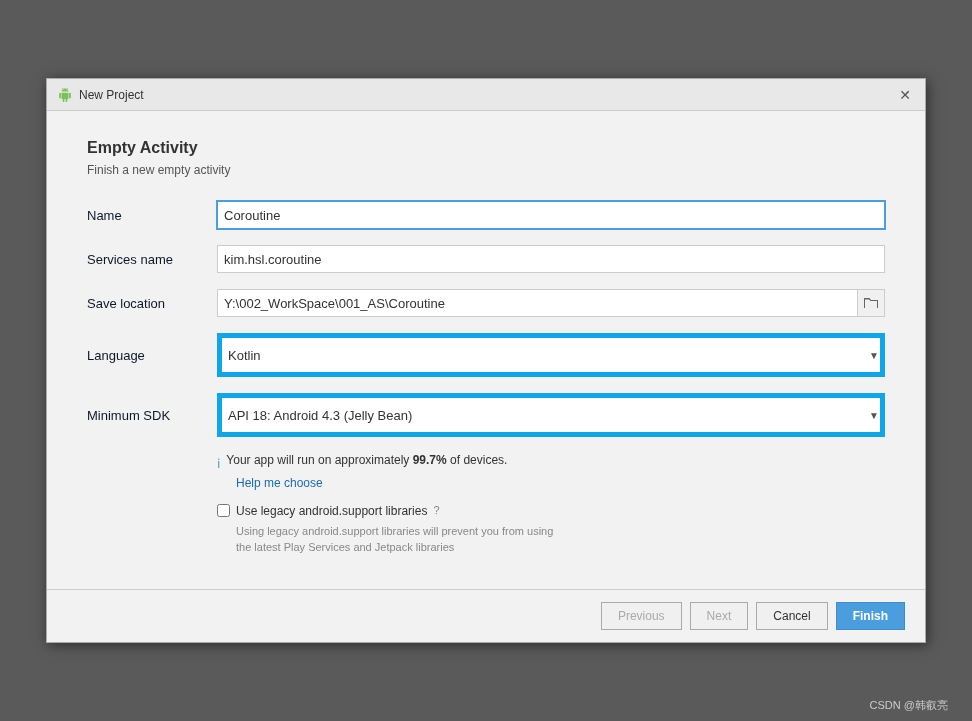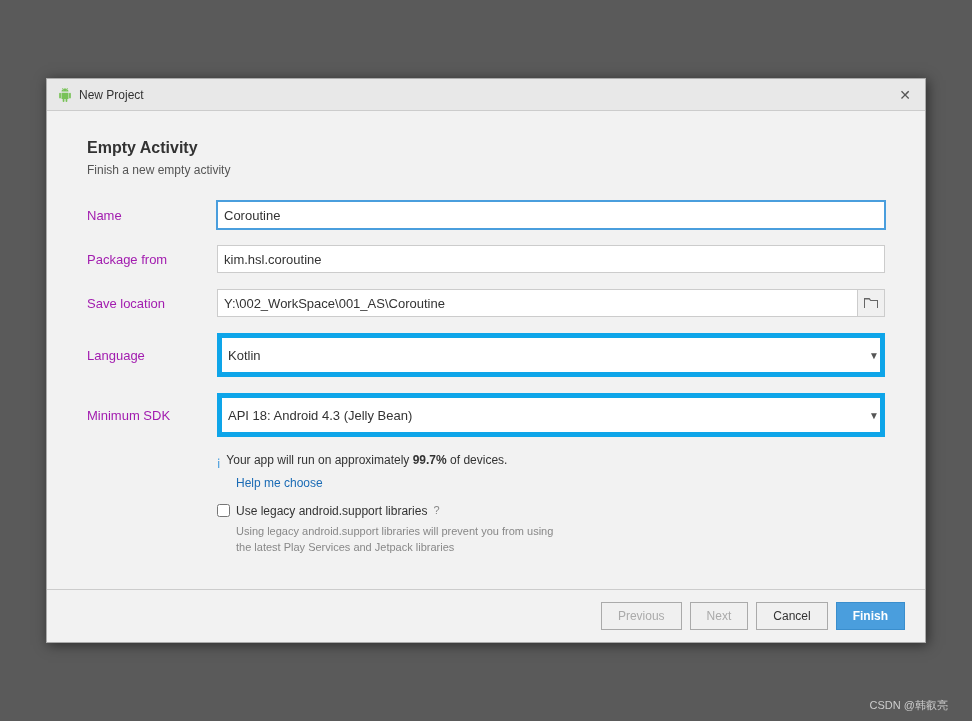--- a/index.html
+++ b/index.html
@@ -90,21 +90,21 @@
 
     .form-row {
       display: flex;
       align-items: center;
       margin-bottom: 16px;
     }
 
     .form-label {
       width: 130px;
       font-size: 13px;
-      color: #a21caf;
+      color: #0f172a;
       flex-shrink: 0;
     }
 
     .form-input {
       flex: 1;
       height: 28px;
       padding: 3px 6px;
       border: 1px solid #ccc;
       background: #fff;
       font-size: 13px;
@@ -304,21 +304,21 @@
   <div class="content">
     <div class="section-title">Empty Activity</div>
     <div class="section-subtitle">Finish a new empty activity</div>
 
     <div class="form-row">
       <div class="form-label">Name</div>
       <input type="text" class="form-input input-active" value="Coroutine" style="">
     </div>
 
     <div class="form-row">
-      <div class="form-label">Package from</div>
+      <div class="form-label">Services name</div>
       <input type="text" class="form-input" value="kim.hsl.coroutine" style="">
     </div>
 
     <div class="form-row">
       <div class="form-label">Save location</div>
       <div class="input-with-btn">
         <input type="text" class="form-input" value="Y:\002_WorkSpace\001_AS\Coroutine" style="">
         <div class="folder-btn">
           <svg width="14" height="12" viewBox="0 0 14 12" fill="#666">
             <path d="M0 1v10h14V3H7L5.5 1H0zm0 1.5h5l1.5 1.5H13v7H1V2.5z"></path>

